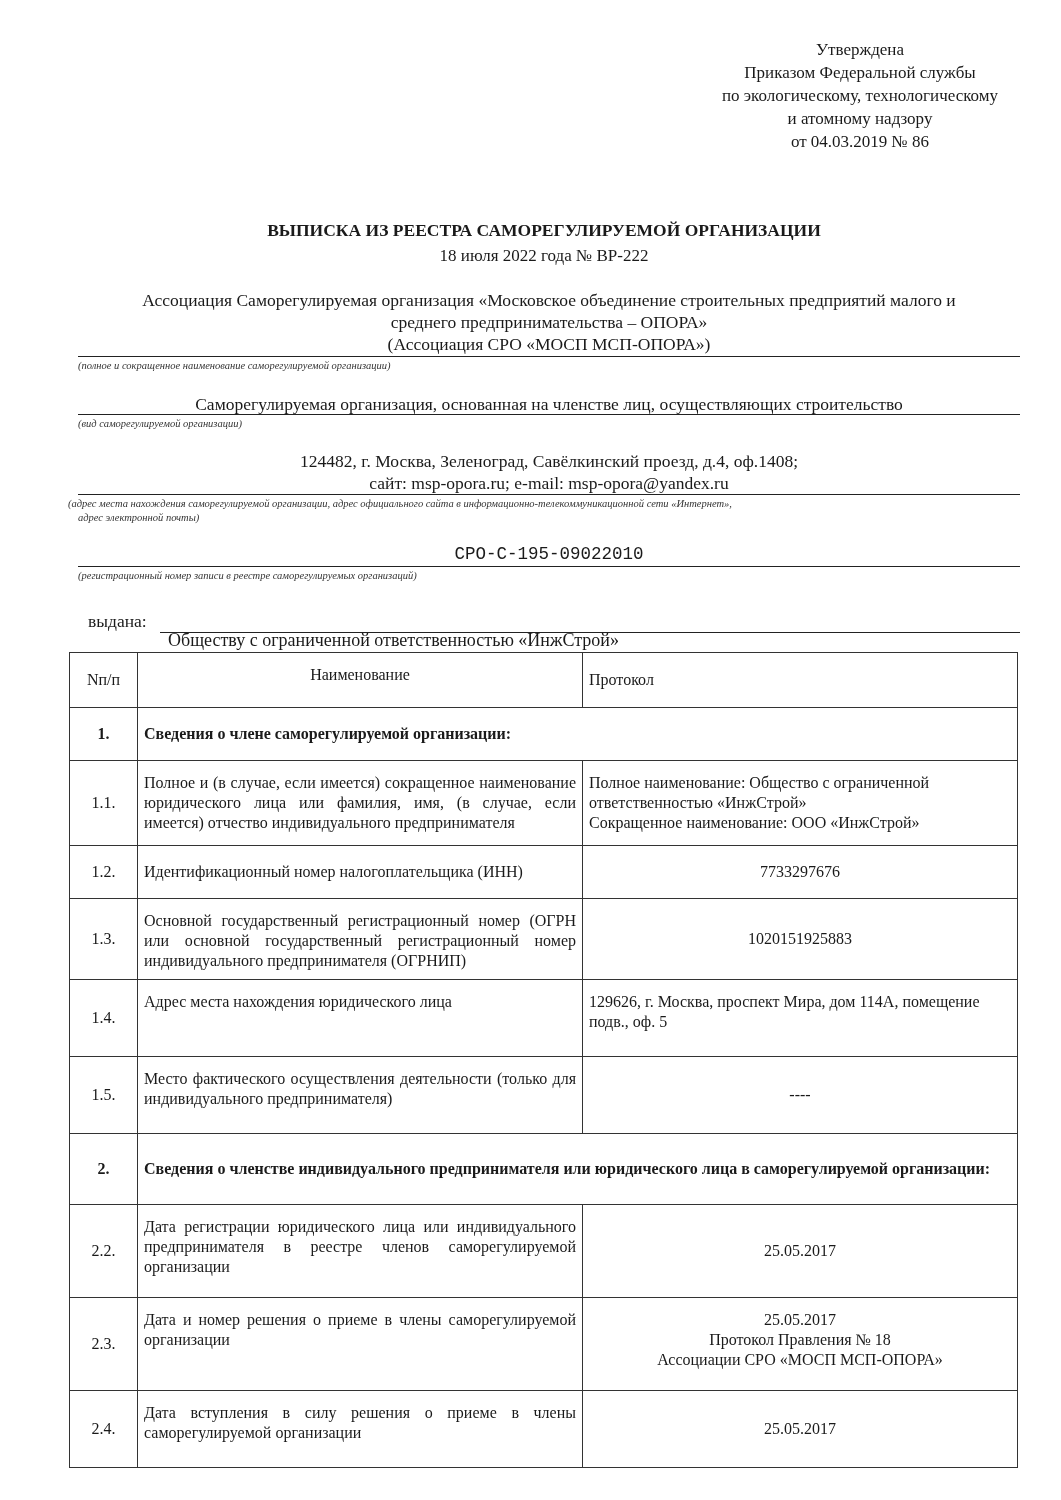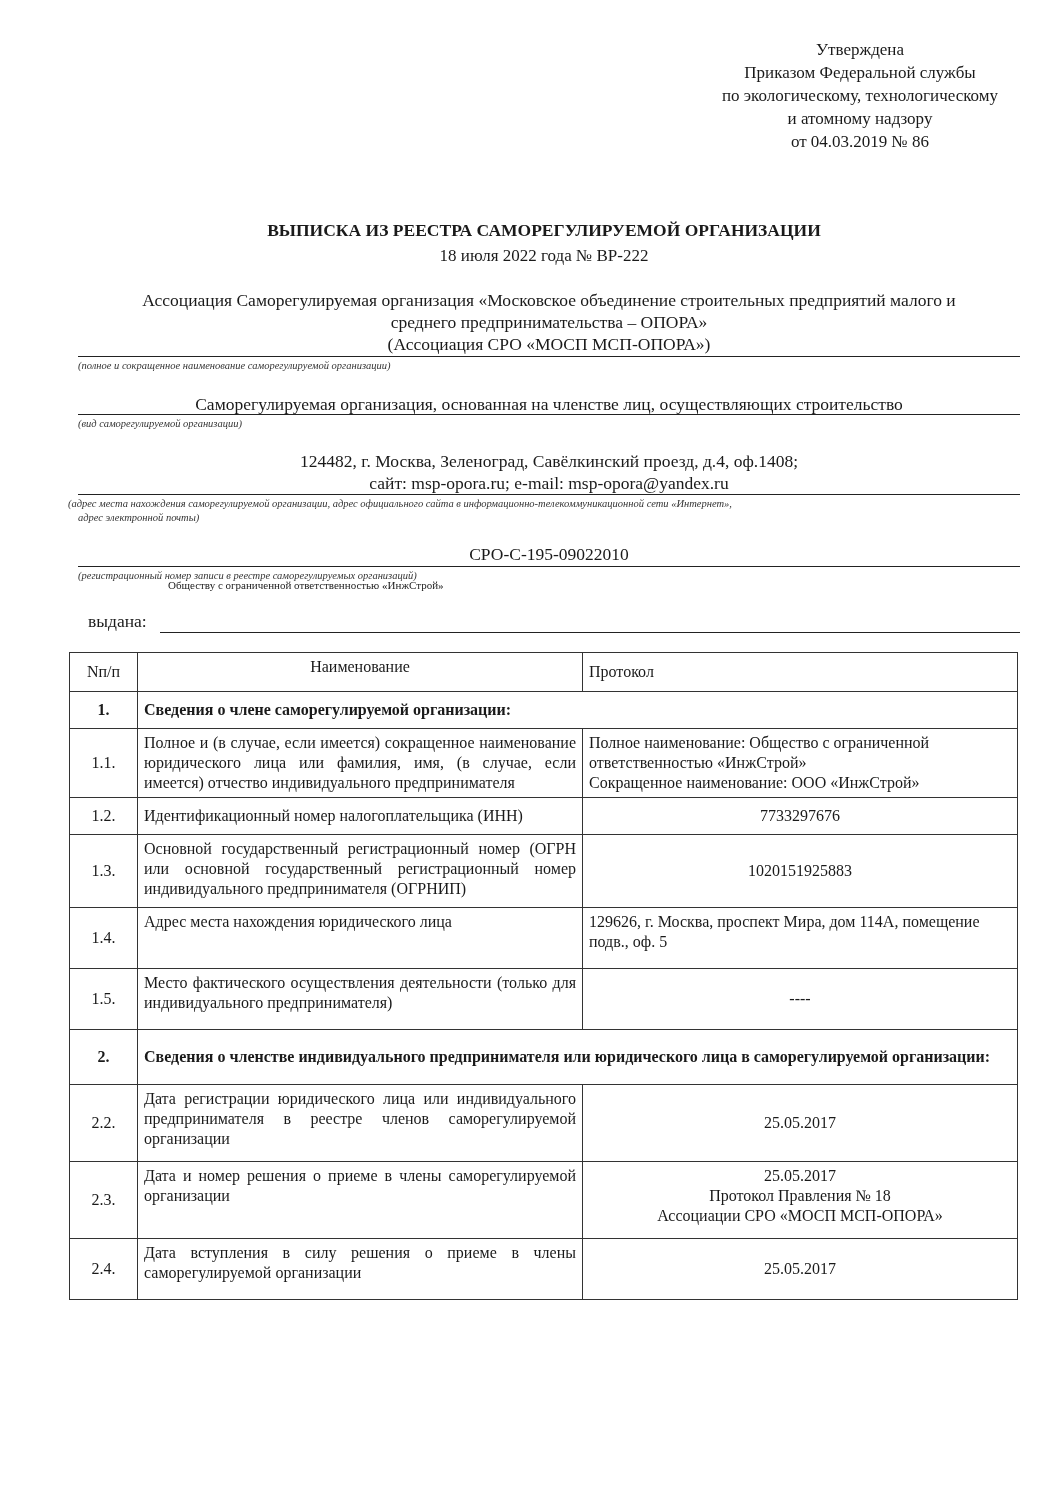--- a/index.html
+++ b/index.html
@@ -27,30 +27,30 @@
   }
   .rule { position: absolute; left: 78px; width: 942px; border-top: 1.5px solid #222; }
   .caption {
     position: absolute; left: 78px; width: 942px; text-align: left;
     font-style: italic; font-size: 10.5px; line-height: 14px; color: #333;
   }
   .issued {
     position: absolute; left: 88px; top: 611px; font-size: 17.5px;
   }
   .issued-value {
-    position: absolute; left: 168px; top: 579px; font-size: 11px;
+    position: absolute; left: 168px; top: 630px; font-size: 18px;
   }
   .issued-rule { position: absolute; left: 160px; width: 860px; top: 632px; border-top: 1.5px solid #222; }
 
   table.reg {
     position: absolute; left: 69px; top: 652px; width: 949px;
     border-collapse: collapse; font-size: 16px; line-height: 20px;
   }
   table.reg td {
-    border: 1.5px solid #333; vertical-align: top; padding: 4px 6px;
+    border: 1.5px solid #333; vertical-align: top; padding: 12px 6px;
   }
   td.num { width: 55px; text-align: center; vertical-align: middle !important; }
   td.name { width: 432px; text-align: justify; text-align-last: left; }
   td.val { }
   td.center { text-align: center; }
   td.mid { vertical-align: middle !important; }
   .bold { font-weight: bold; }
   .row-head td { height: 30px; vertical-align: middle; }
 </style>
 </head>
@@ -82,21 +82,21 @@
 <div class="block" style="top:450px;">
   <div>124482, г. Москва, Зеленоград, Савёлкинский проезд, д.4, оф.1408;</div>
   <div>сайт: msp-opora.ru; e-mail: msp-opora@yandex.ru</div>
 </div>
 <div class="rule" style="top:494px;"></div>
 <div class="caption" style="top:497px;">
   <div style="white-space:nowrap;margin-left:-10px;margin-right:-10px;">(адрес места нахождения саморегулируемой организации, адрес официального сайта в информационно-телекоммуникационной сети «Интернет»,</div>
   <div>адрес электронной почты)</div>
 </div>
 
-<div class="block" style="top:543px;">СРО-С-195-09022010</div>
+<div class="block" style="top:543px;font-family:Liberation Mono, monospace;">СРО-С-195-09022010</div>
 <div class="rule" style="top:566px;"></div>
 <div class="caption" style="top:569px;">(регистрационный номер записи в реестре саморегулируемых организаций)</div>
 
 <div class="issued">выдана:</div>
 <div class="issued-value">Обществу с ограниченной ответственностью «ИнжСтрой»</div>
 <div class="issued-rule"></div>
 
 <table class="reg">
   <tbody>
       <tr class="row-head">

